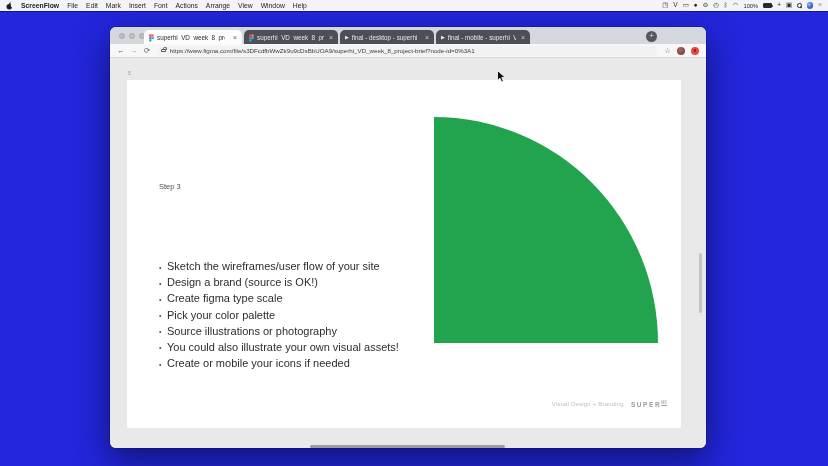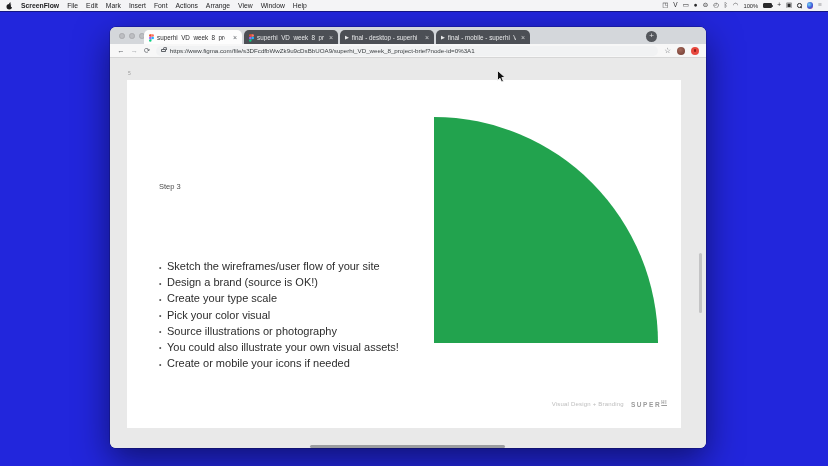--- a/index.html
+++ b/index.html
@@ -214,22 +214,22 @@
 
     <div class="canvas">
       <span class="page-label">5</span>
 
       <div class="slide">
         <div class="quarter"></div>
         <div class="step-label">Step 3</div>
         <ul class="bullets">
           <li>Sketch the wireframes/user flow of your site</li>
           <li>Design a brand (source is OK!)</li>
-          <li>Create your type scale</li>
-          <li>Pick your color visual</li>
+          <li>Create figma type scale</li>
+          <li>Pick your color palette</li>
           <li>Source illustrations or photography</li>
           <li>You could also illustrate your own visual assets!</li>
           <li>Create or mobile your icons if needed</li>
         </ul>
         <div class="slide-footer">
           <span class="footer-label">Visual Design + Branding</span>
           <span class="logo"><span>SUPER</span><sup>HI</sup></span>
         </div>
       </div>
 

